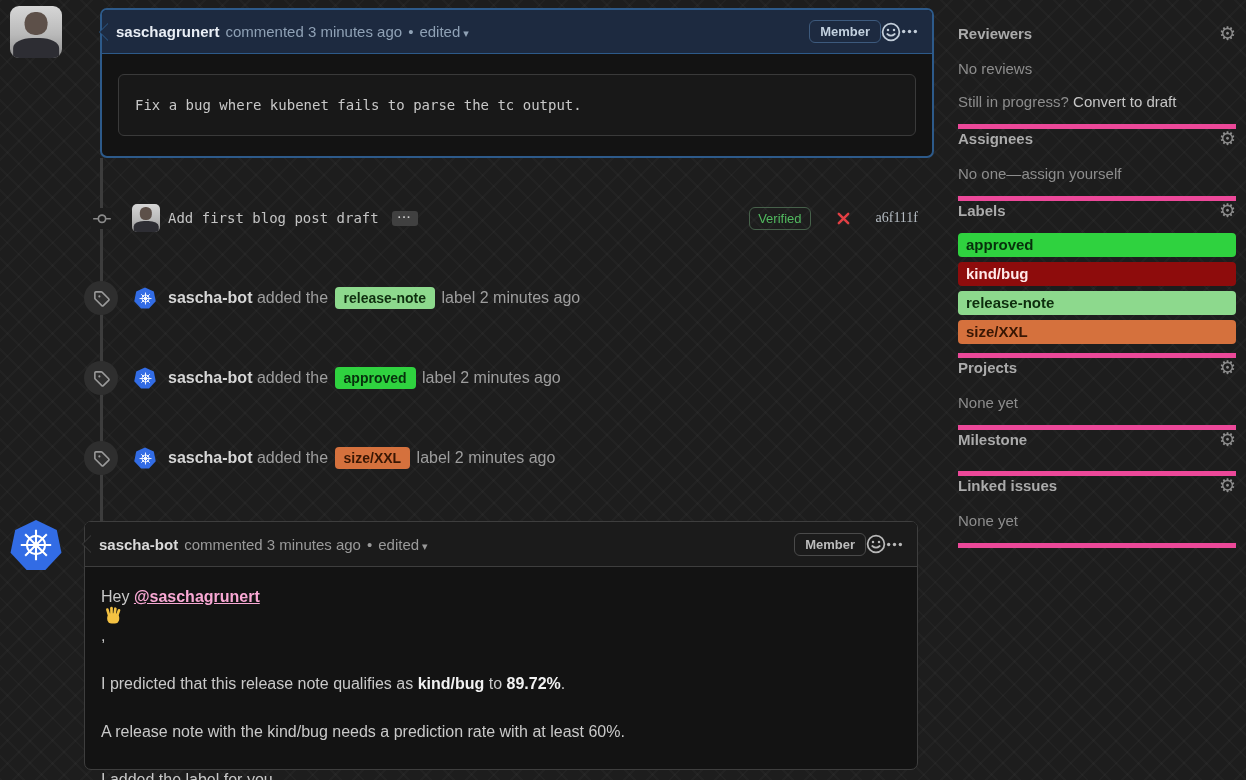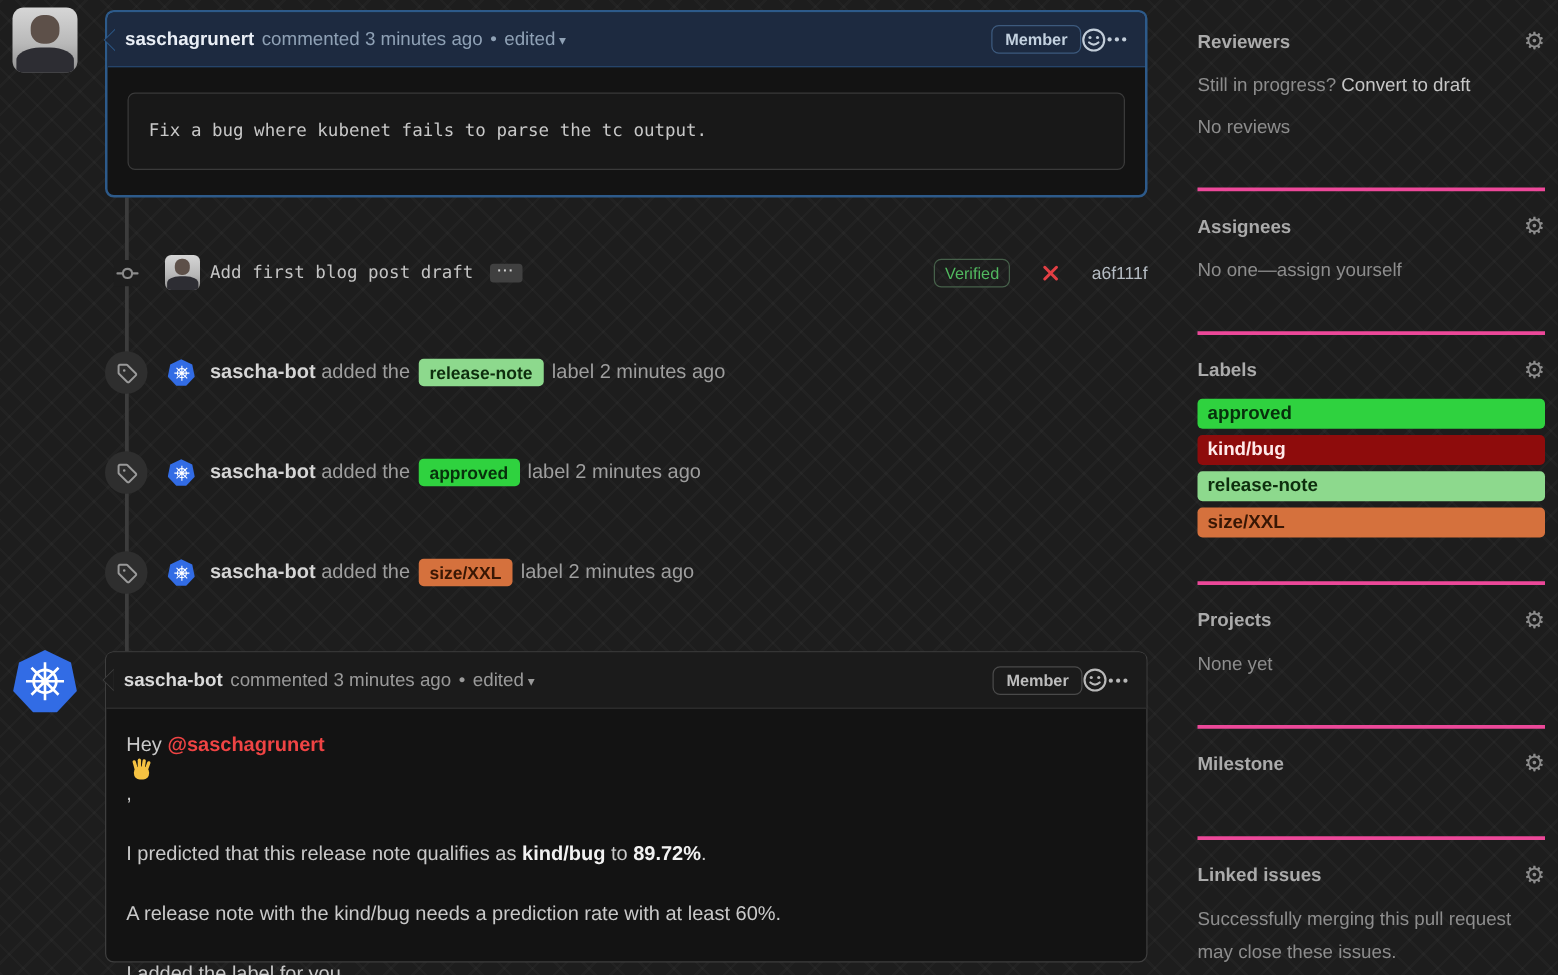--- a/index.html
+++ b/index.html
@@ -19,21 +19,21 @@
   .portrait::before{ content:''; position:absolute; left:50%; top:12%; width:44%; height:44%; transform:translateX(-50%); background:#5d5049; border-radius:45%; }
   .portrait::after{ content:''; position:absolute; left:50%; bottom:-8%; width:88%; height:46%; transform:translateX(-50%); background:#2d2d33; border-radius:42% 42% 0 0; }
   #avatar1{ position:absolute; left:10px; top:6px; width:52px; height:52px; border-radius:9px; }
   .k8s{ background:#326ce5; clip-path:polygon(50% 2%, 90% 21%, 99% 65%, 68% 98%, 32% 98%, 1% 65%, 10% 21%); display:flex; align-items:center; justify-content:center; }
   #k8s-big{ position:absolute; left:10px; top:519px; width:52px; height:52px; }
   .k8s-mini{ width:22px; height:22px; flex:0 0 22px; }
   
   #timeline-line{ position:absolute; left:100px; top:158px; width:3px; height:363px; background:#3c3c3c; }
   
   .comment{ position:absolute; width:834px; border-radius:7px; background:#131313; }
-  #comment1{ left:84px; top:8px; height:150px; border:2px solid #2d5a8a; }
+  #comment1{ left:100px; top:8px; height:150px; border:2px solid #2d5a8a; }
   #comment2{ left:84px; top:521px; height:249px; border:1px solid #3e3e3e; }
   .c-header{ height:44px; display:flex; align-items:center; padding:0 14px; border-radius:5px 5px 0 0; position:relative; font-size:15px; }
   #comment1 .c-header{ background:#1d2a40; border-bottom:1px solid #2d5a8a; color:#8fa1b5; }
   #comment2 .c-header{ background:#1b1b1b; border-bottom:1px solid #3e3e3e; color:#9a9a9a; height:45px; }
   .c-header::before{ content:''; position:absolute; left:-12px; top:13px; border:9px solid transparent; }
   .c-header::after{ content:''; position:absolute; left:-10px; top:14px; border:8px solid transparent; }
   #comment1 .c-header::before{ border-right-color:#2d5a8a; }
   #comment1 .c-header::after{ border-right-color:#1d2a40; }
   #comment2 .c-header::before{ border-right-color:#3e3e3e; }
   #comment2 .c-header::after{ border-right-color:#1b1b1b; }
@@ -45,42 +45,42 @@
   .hdr-right{ margin-left:auto; display:flex; align-items:center; }
   .member{ border:1px solid #3d5a7d; border-radius:6px; padding:3px 10px; font-weight:bold; font-size:13px; color:#c3d1df; }
   #comment2 .member{ border-color:#4a4a4a; color:#bdbdbd; }
   .hicon{ display:flex; align-items:center; cursor:pointer; }
   #comment1 .hicon{ color:#c2cdd9; } #comment2 .hicon{ color:#b8b8b8; }
   .c-body{ padding:20px 16px; }
   .codeblock{ background:#181818; border:1px solid #3a3a3a; border-radius:6px; padding:20px 16px;
     font-family:"DejaVu Sans Mono","Liberation Mono",monospace; font-size:14px; line-height:20px; color:#c8c8c8; }
   #comment2 .c-body p{ margin:0 0 29px; font-size:16px; line-height:19px; color:#c9c9c9; }
   #comment2 .c-body b{ color:#f2f2f2; }
-  .mention{ font-weight:bold; color:#ef4444; cursor:pointer; }
+  .mention{ font-weight:bold; color:#f9a8d4; cursor:pointer;text-decoration:underline; }
   .wave{ vertical-align:-4px; margin-left:2px; }
   
   #commit-row{ position:absolute; left:84px; top:203px; width:834px; height:30px; display:flex; align-items:center; }
   .commit-icon-wrap{ position:absolute; left:7px; top:5px; width:21px; height:21px; background:#1d1d1d; display:flex; align-items:center; justify-content:center; color:#8b8b8b; }
   #commit-avatar{ position:absolute; left:48px; top:1px; width:28px; height:28px; border-radius:5px; }
   .commit-msg{ margin-left:84px; font-family:"DejaVu Sans Mono","Liberation Mono",monospace; font-size:14px; color:#c4c4c4; cursor:pointer; }
   .expand-btn{ margin-left:13px; background:#404040; color:#d0d0d0; border-radius:3px; font-size:11px; font-weight:bold; letter-spacing:1px; padding:1px 6px 3px; line-height:11px; cursor:pointer; }
   .commit-right{ margin-left:auto; display:flex; align-items:center; gap:25px; }
   .verified{ border:1px solid #46604a; color:#51b95f; font-size:13px; padding:3px 8px; border-radius:6px; }
-  .sha{ font-family:Liberation Sans, sans-serif; font-size:14px; color:#b6bdc4; cursor:pointer; }
+  .sha{ font-family:Liberation Serif, serif; font-size:14px; color:#b6bdc4; cursor:pointer; }
   
   .event{ position:absolute; left:84px; width:834px; height:34px; display:flex; align-items:center; }
   #event1{ top:281px; } #event2{ top:361px; } #event3{ top:441px; }
   .tag-circle{ position:absolute; left:0; top:0; width:34px; height:34px; border-radius:50%; background:#2e2e2e; display:flex; align-items:center; justify-content:center; color:#9a9a9a; }
   .event .k8s-mini{ margin-left:50px; }
   .event-text{ margin-left:12px; font-size:16px; color:#9e9e9e; display:flex; align-items:center; white-space:pre; }
   .actor{ font-weight:bold; color:#d6d6d6; cursor:pointer; }
   .chip{ font-weight:bold; font-size:14px; padding:3px 9px; border-radius:4px; margin:0 2px; cursor:pointer; }
   
   #sidebar{ position:absolute; left:958px; top:24px; width:278px; }
-  .sb-sec{ border-bottom:3px solid #ec4899; padding-bottom:35px; margin-bottom:19px; }
+  .sb-sec{ border-bottom:5px solid #ec4899; padding-bottom:9px; }
   .sb-head{ display:flex; justify-content:space-between; align-items:center; margin-bottom:13px; }
   .sb-head h3{ font-size:15px; font-weight:bold; color:#ababab; }
   .gear{ color:#8d8d8d; font-size:19px; line-height:1; cursor:pointer; font-family:"DejaVu Sans",sans-serif; }
   .sb-muted{ font-size:15px; color:#8d8d8d; line-height:26px; }
   .sb-muted + .sb-muted{ margin-top:7px; }
   .sb-link{ color:#c6c6c6; cursor:pointer; }
   .sb-chip{ display:block; height:24px; line-height:24px; padding:0 8px; border-radius:4px; font-weight:bold; font-size:15px; margin-bottom:5px; cursor:pointer; }
   .sb-chips{ margin-bottom:-5px; padding-bottom:0; }
   svg{ display:block; }
 </style>
@@ -246,22 +246,22 @@
   </div>
 </div>
 
 <div id="sidebar">
 
   <div class="sb-sec">
     <div class="sb-head">
       <h3>Reviewers</h3>
       <span class="gear">⚙</span>
     </div>
+    <div class="sb-muted">No reviews</div>
     <div class="sb-muted"><span>Still in progress? </span><span class="sb-link">Convert to draft</span></div>
-    <div class="sb-muted">No reviews</div>
   </div>
 
   <div class="sb-sec">
     <div class="sb-head">
       <h3>Assignees</h3>
       <span class="gear">⚙</span>
     </div>
     <div class="sb-muted"><span>No one—</span><span>assign yourself</span></div>
   </div>
 
@@ -291,17 +291,16 @@
       <h3>Milestone</h3>
       <span class="gear">⚙</span>
     </div>
   </div>
 
   <div class="sb-sec">
     <div class="sb-head">
       <h3>Linked issues</h3>
       <span class="gear">⚙</span>
     </div>
-    <div class="sb-muted" style="margin-bottom:7px">Successfully merging this pull request may close these issues.</div>
     <div class="sb-muted">None yet</div>
   </div>
 
 </div>
 
 </body></html>

